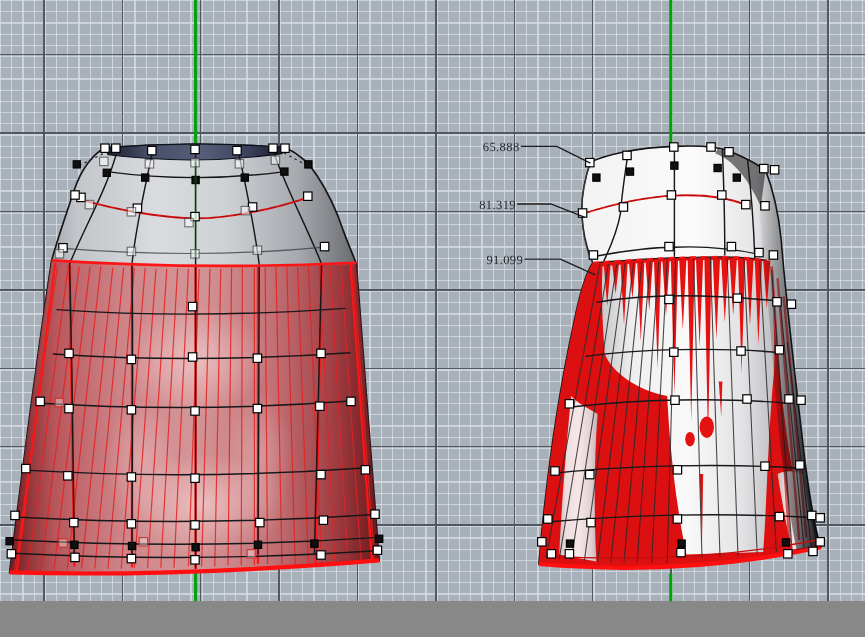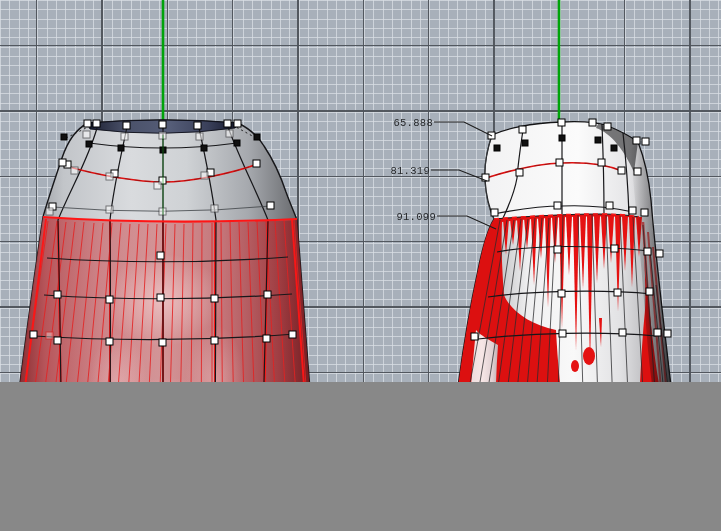--- a/index.html
+++ b/index.html
@@ -1,18 +1,18 @@
 <!DOCTYPE html>
 <html><head>
 <meta charset="utf-8">
 <style>
   html,body{margin:0;padding:0;background:#888;}
   .stage{
-    position:relative;width:721px;height:382px;overflow:hidden;
-    font-family:Liberation Mono, monospace;
+    position:relative;width:721px;height:501px;overflow:hidden;
+    font-family:Liberation Serif, serif;
   }
   .grid{
     position:absolute;inset:0;
     background-color:#a8b0ba;
     background-image:
       repeating-linear-gradient(90deg, transparent 0 36px, rgba(78,83,90,0.95) 36px 37.2px, transparent 37.2px 65.33px),
       repeating-linear-gradient(180deg, transparent 0 45px, rgba(78,83,90,0.95) 45px 46.2px, transparent 46.2px 65.33px),
       repeating-linear-gradient(90deg, rgba(218,223,229,0.75) 0 1px, transparent 1px 9.33px),
       repeating-linear-gradient(180deg, rgba(218,223,229,0.75) 0 1px, transparent 1px 9.33px);
   }

